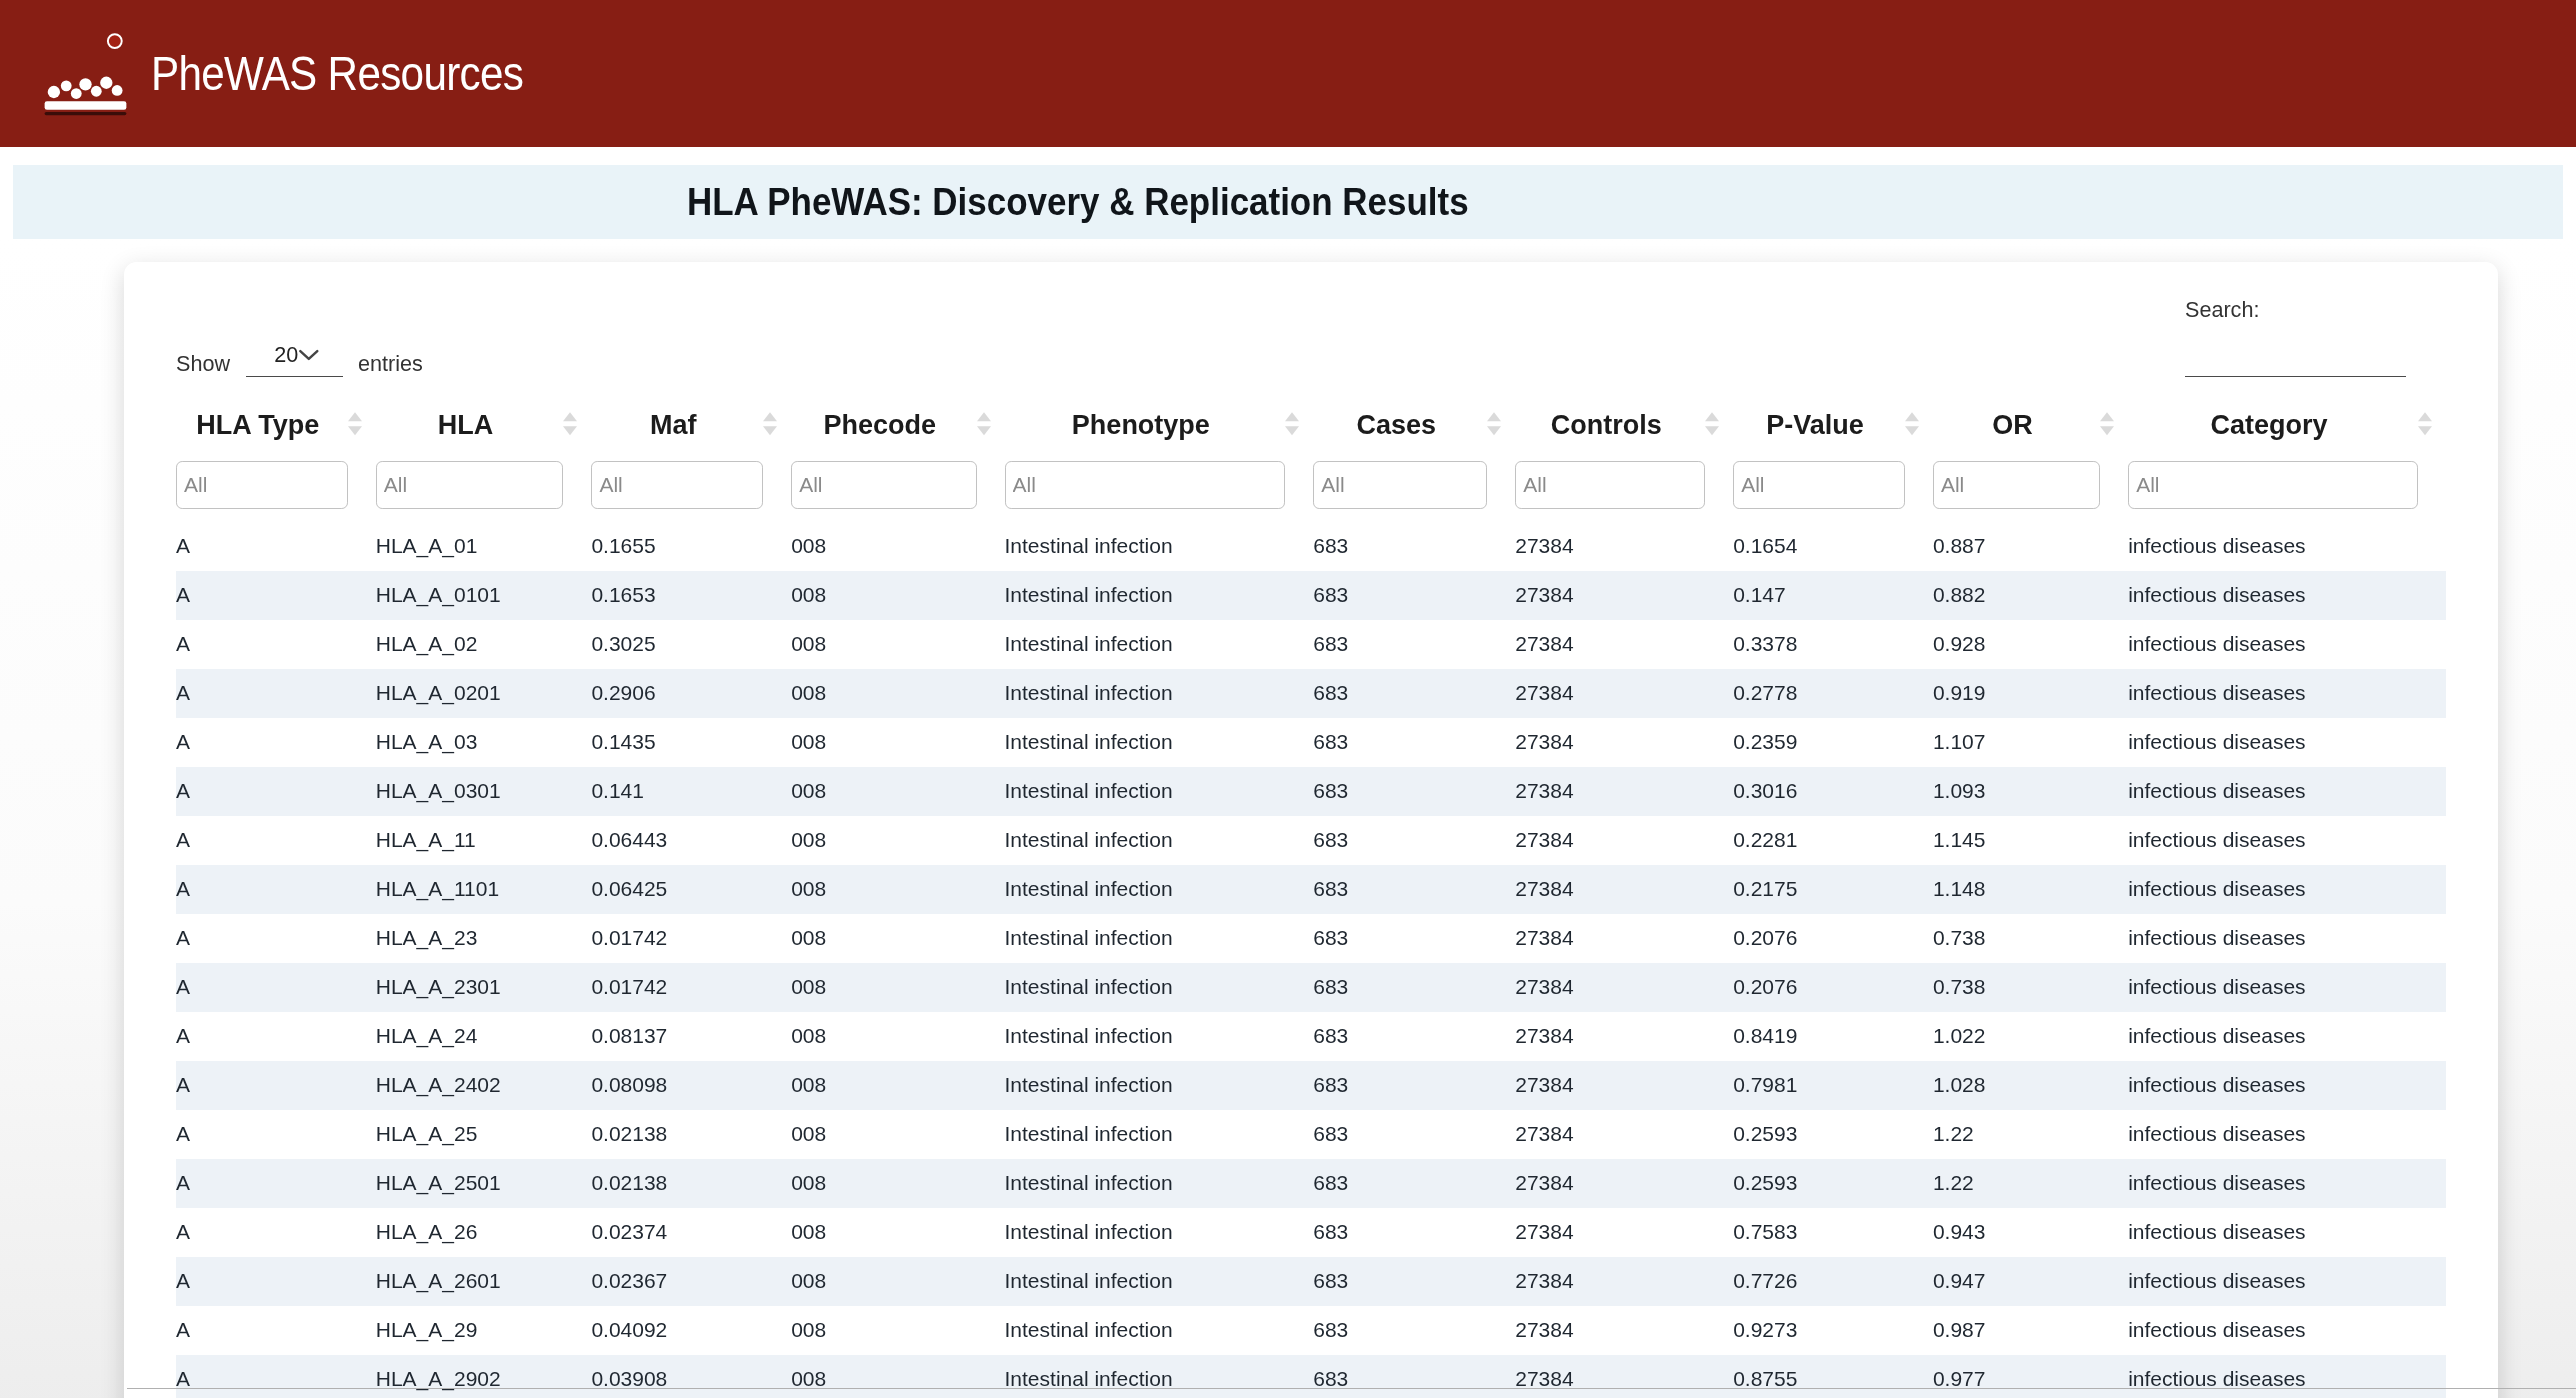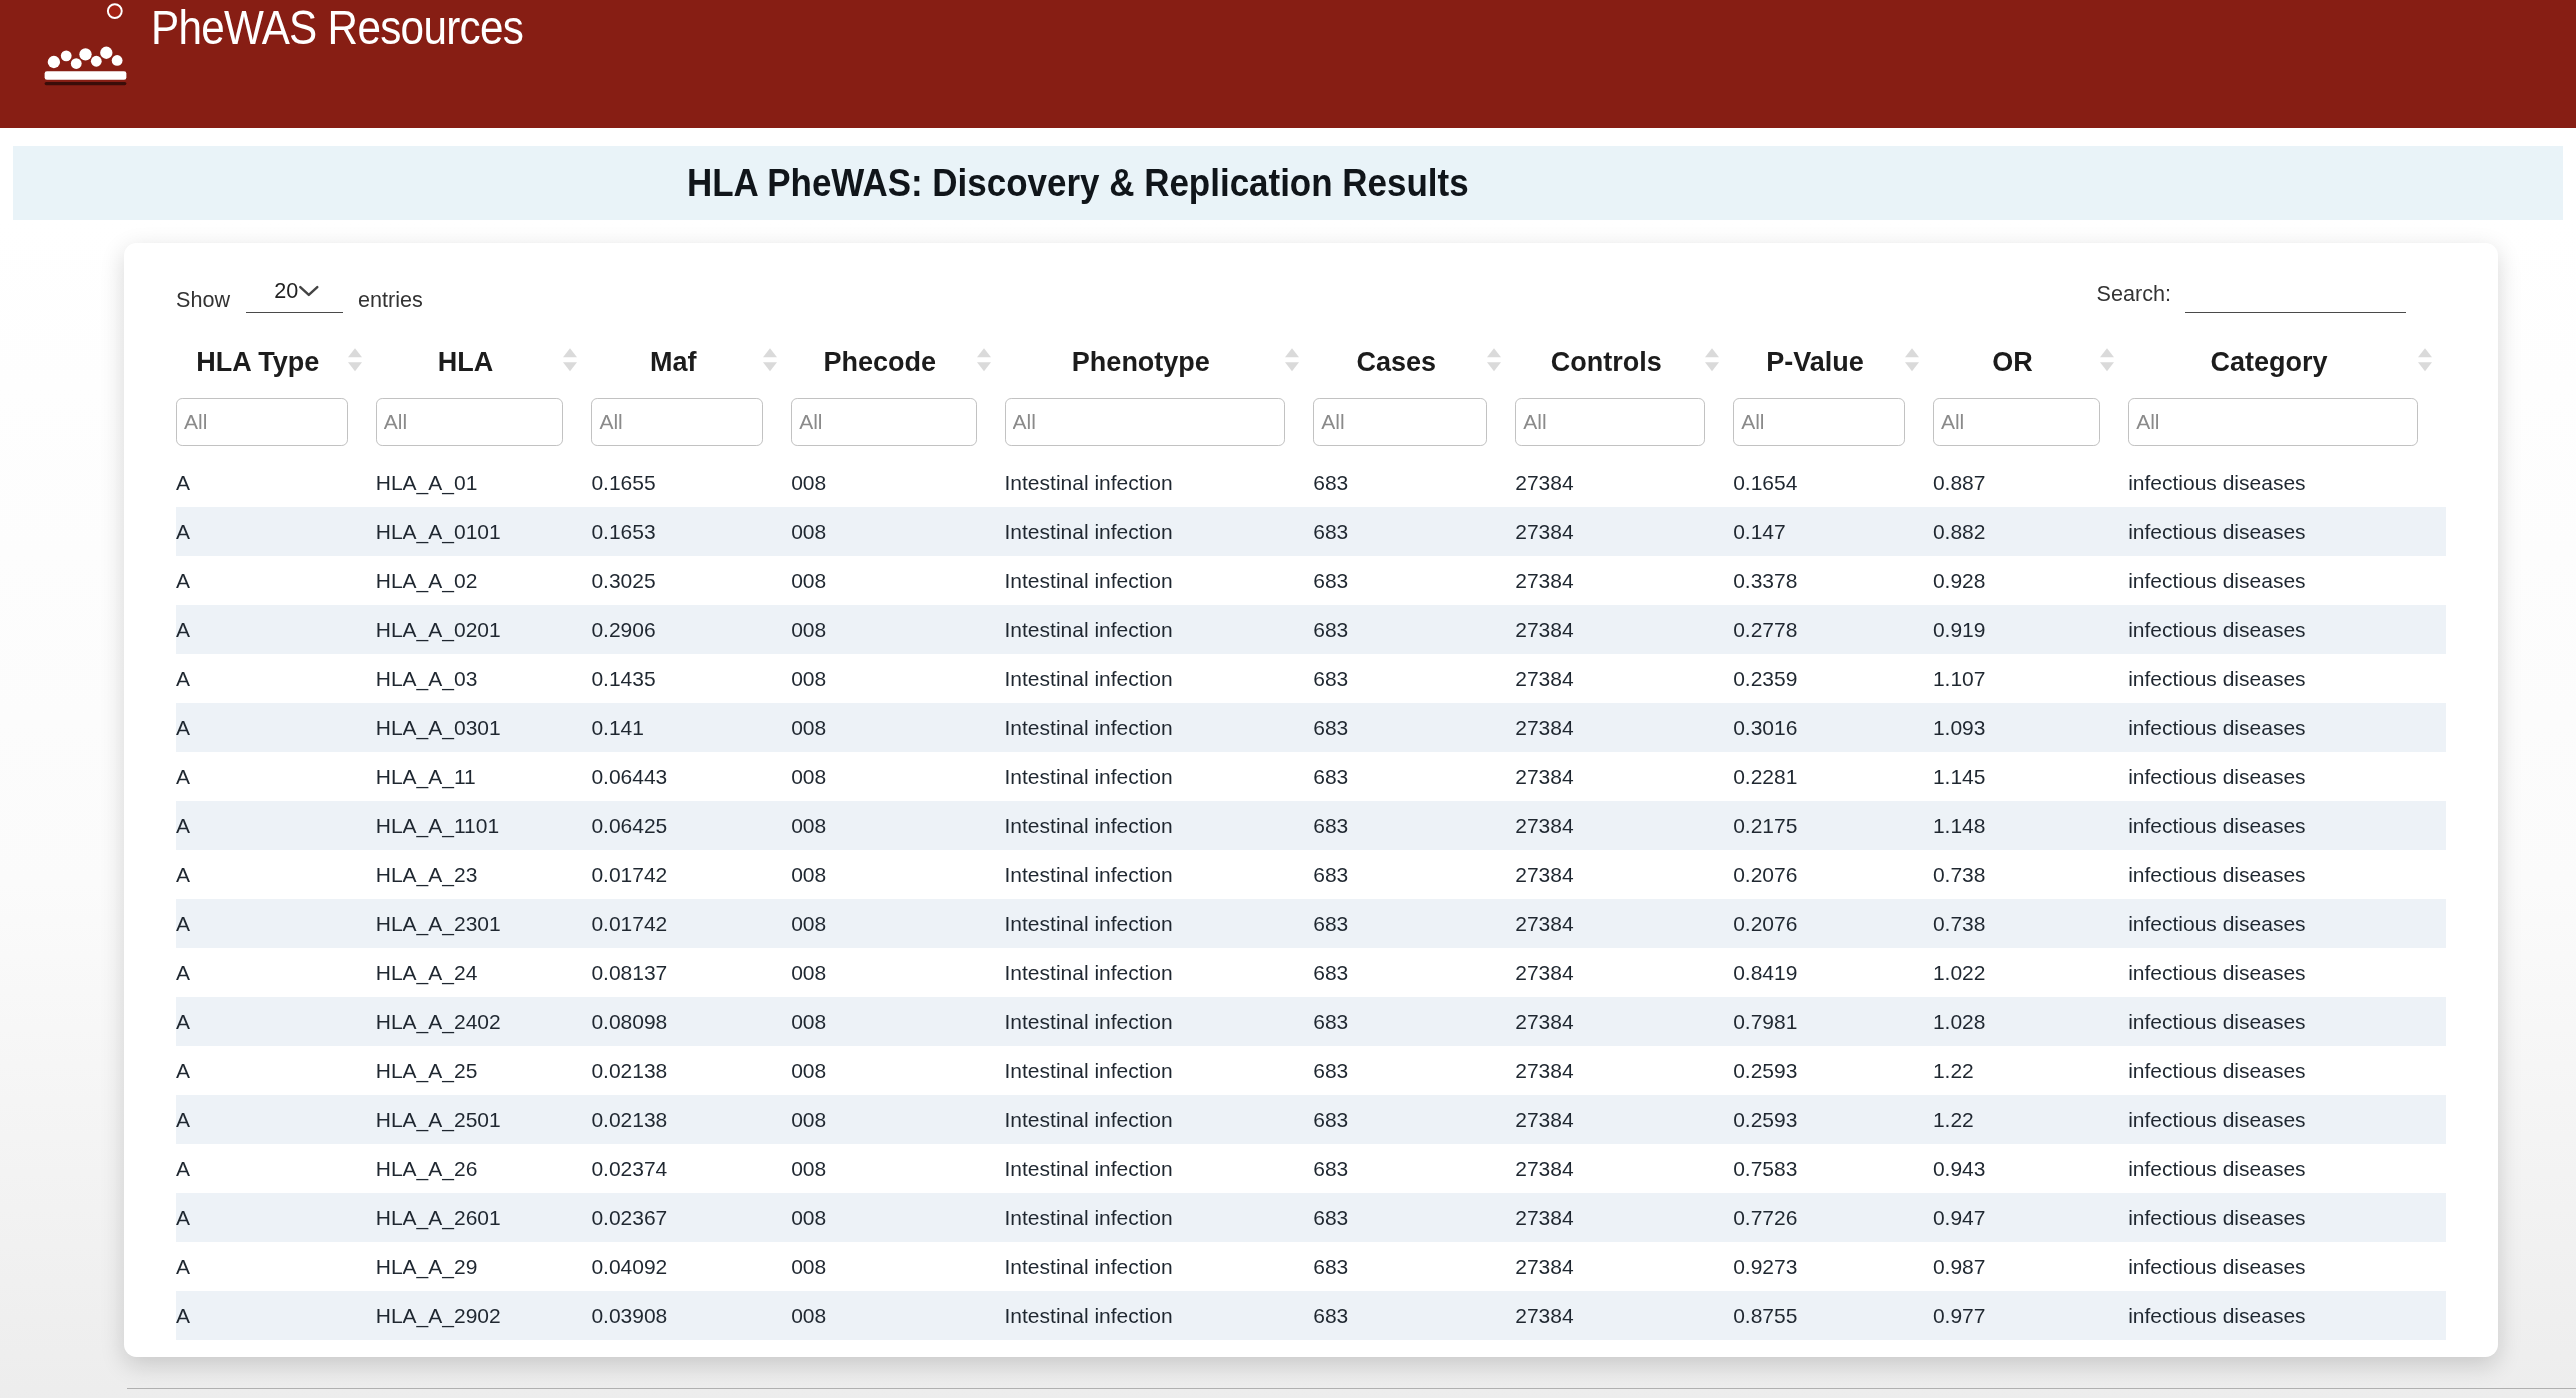--- a/index.html
+++ b/index.html
@@ -1,20 +1,20 @@
 <!DOCTYPE html>
 <html style="font-size:12.4px"><head>
 <meta charset="utf-8">
 <style>
   * { margin:0; padding:0; box-sizing:border-box; }
   html,body { width:2576px; height:1398px; overflow:hidden; }
   body { font-family:"Liberation Sans", sans-serif; background:#ffffff; position:relative; }
 
   
-  .site-header { height:128px; background:#871e14; display:flex; align-items:flex-start; padding:0 36px 0 40px; }
+  .site-header { height:147px; background:#871e14; display:flex; align-items:center; padding:0 36px 0 40px; }
   .logo { width:91px; height:87px; flex:0 0 auto; }
   .brand { color:#ffffff; font-size:48px; font-weight:500; letter-spacing:-0.8px; margin-left:20px;
            transform:scaleX(0.88); transform-origin:left center; white-space:nowrap; }
   .badge { background:#ffffff; margin-left:-14px; padding:7.7px 14px; display:flex; align-items:center; gap:9.3px;
            box-shadow:0 1.5px 3.1px rgba(0,0,0,.35); }
   .badge .powered { font-size:18px; font-weight:700; color:#3a3a3a; }
   .badge .v-mark { font-family:"Liberation Serif", serif; font-size:31px; font-weight:700; color:#2d2d2d; line-height:1; }
   .badge .vandy { font-family:"Liberation Serif", serif; font-size:20px; letter-spacing:2.3px; color:#3a3a3a; font-weight:700; }
 
   .main-nav { margin-left:auto; display:flex; align-items:center; gap:36px; }
@@ -31,21 +31,21 @@
   
   .main { position:relative; height:1206px; background:linear-gradient(180deg,#ffffff 0%,#fbfbfb 55%,#ececec 100%); }
   .card { position:absolute; left:124px; top:23px; width:2374px; background:#ffffff; border-radius:12.4px;
           box-shadow:0 7.7px 25px rgba(0,0,0,0.16); padding:26px 52px 17px; }
 
   .controls { display:flex; justify-content:space-between; align-items:flex-end; color:#333; font-size:21.6px; padding-top:9.3px; }
   .length-ctl { display:flex; align-items:flex-end; gap:15.5px; }
   .fake-select { width:97px; display:flex; align-items:center; justify-content:center;
                  border-bottom:1.5px solid #4a4a4a; padding:0 4.6px 7.7px 10.8px; cursor:pointer; }
   .fake-select .val { font-size:21.6px; color:#222; }
-  .search-ctl { display:flex; align-items:flex-end; gap:14px; margin-right:40px; }
+  .search-ctl { display:flex; align-items:flex-start; gap:14px; margin-right:40px;flex-direction:column; }
   .search-ctl label { font-size:21.6px; color:#333; padding-bottom:6.2px; }
   .search-input { width:221px; border:none; outline:none; border-bottom:1.5px solid #4a4a4a; font-size:21.6px;
                   padding:0 3.1px 6.2px; background:transparent; color:#222; }
 
   
   table { width:100%; border-collapse:collapse; table-layout:fixed; margin-top:10.8px; }
   th { text-align:center; font-size:27px; font-weight:700; color:#1c1c1c; padding:23px 36px 18.5px 0; position:relative; cursor:pointer; white-space:nowrap;margin-left:28px; }
   .sort-icon { position:absolute; right:14px; top:50%; transform:translateY(-50%); display:flex; flex-direction:column; gap:5.4px; }
   .sort-icon i { display:block; width:0; height:0; border-left:7.7px solid transparent; border-right:7.7px solid transparent; }
   .sort-icon .up { border-bottom:9.3px solid #dadada; }

